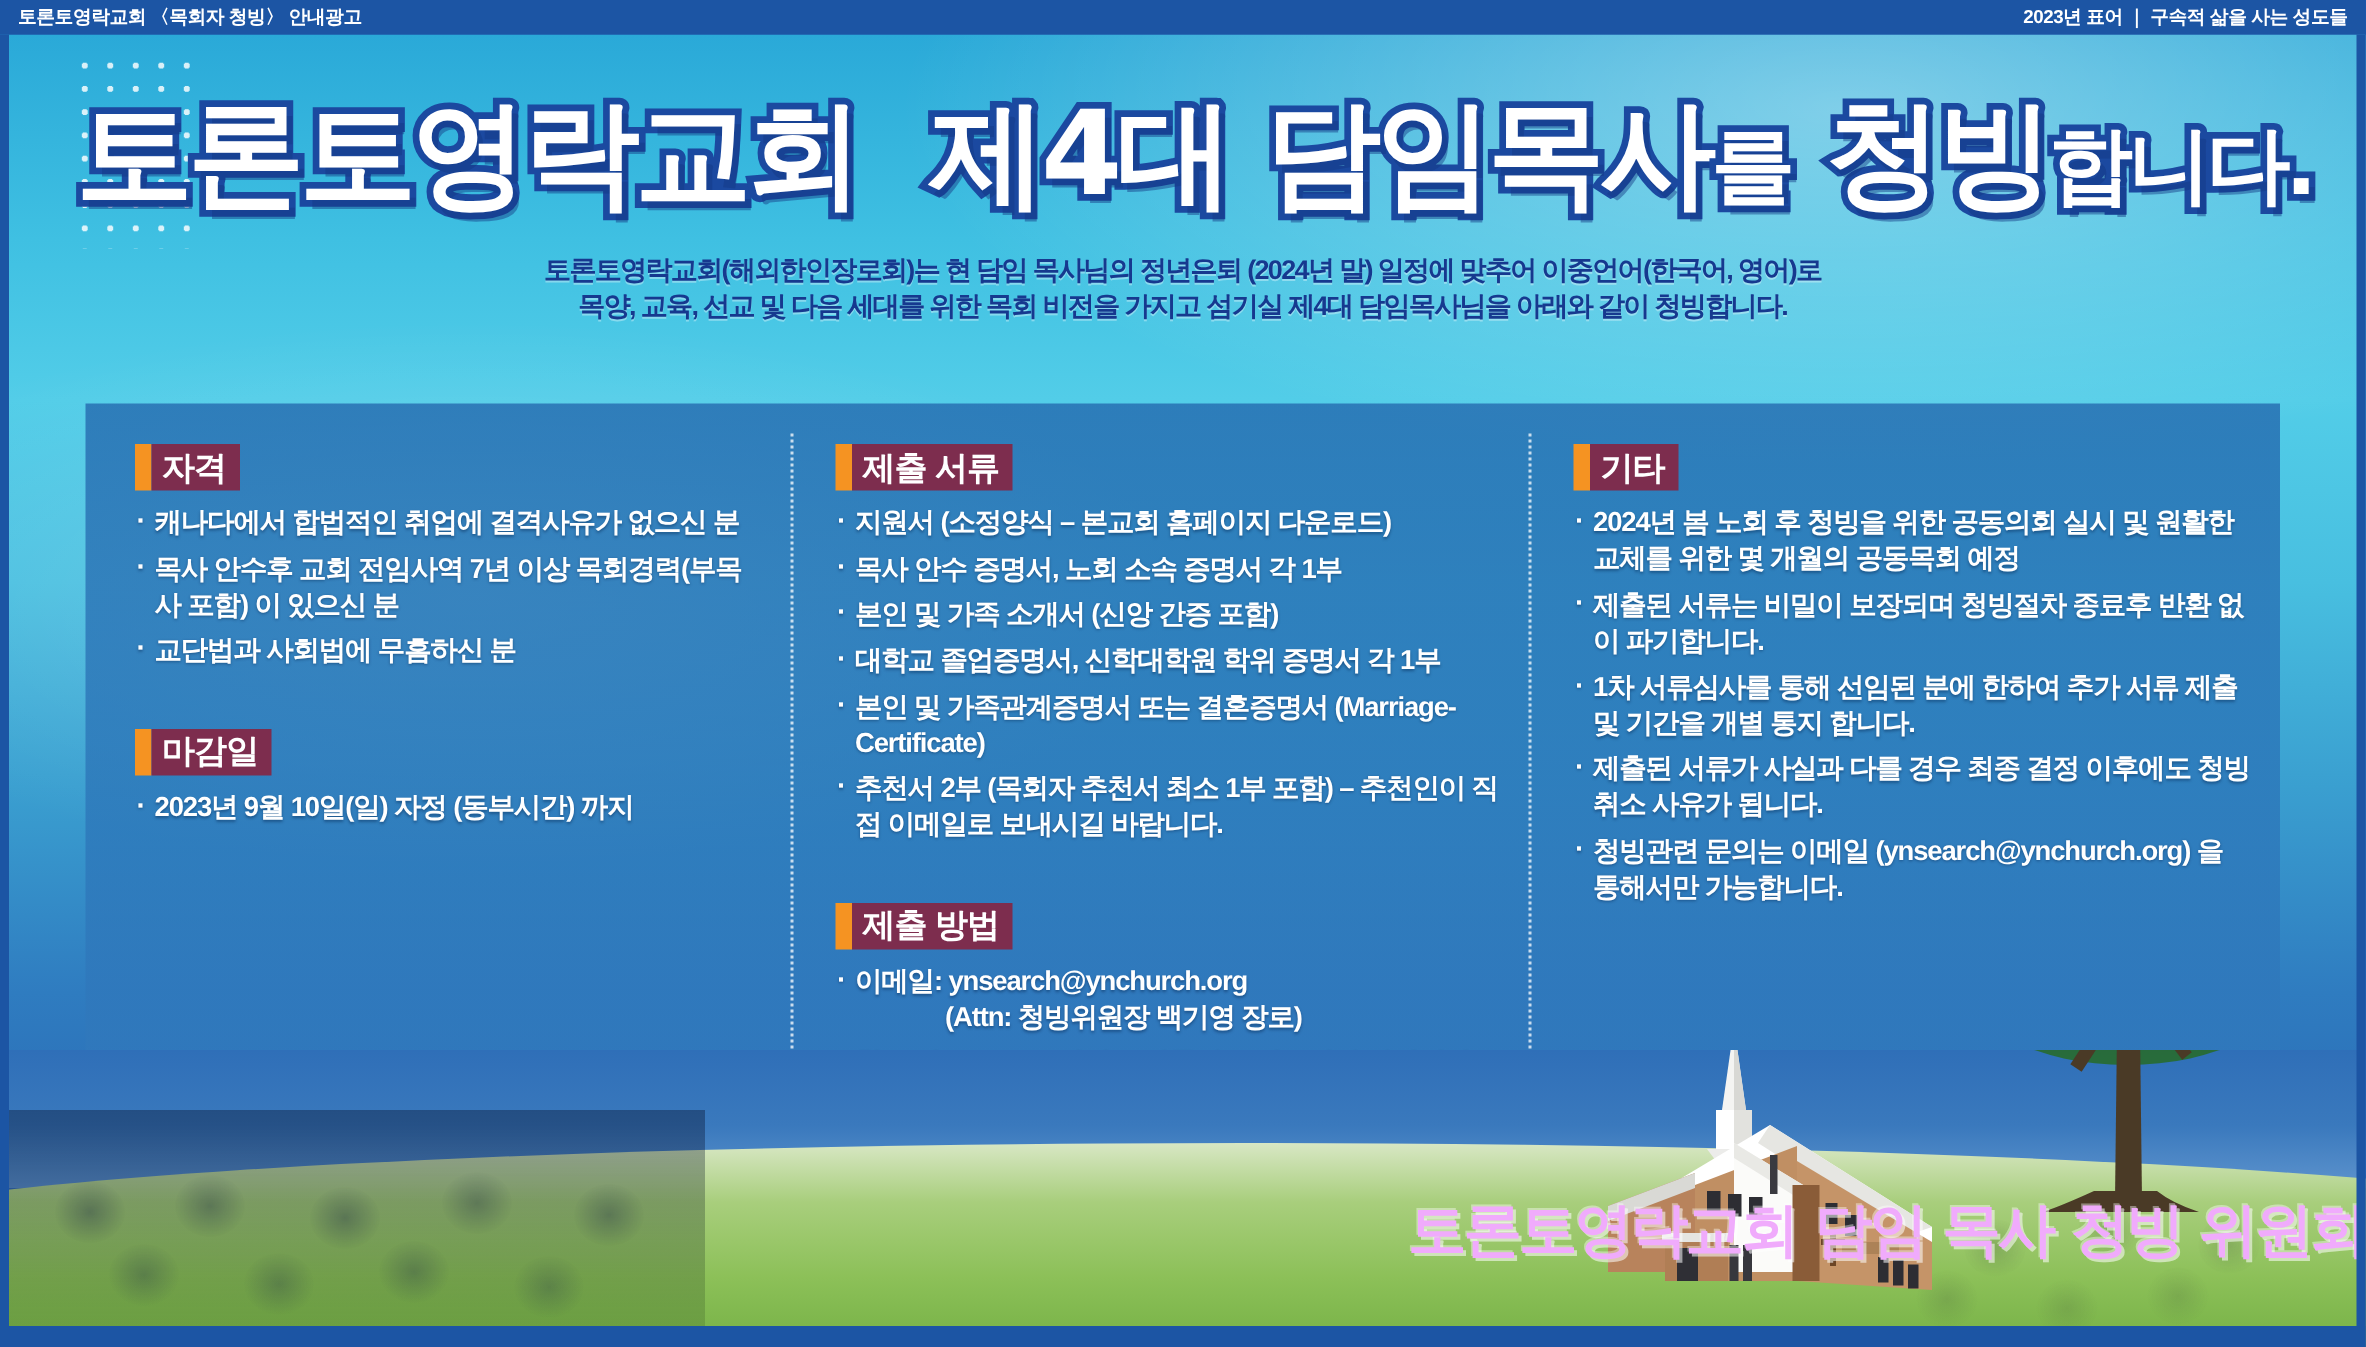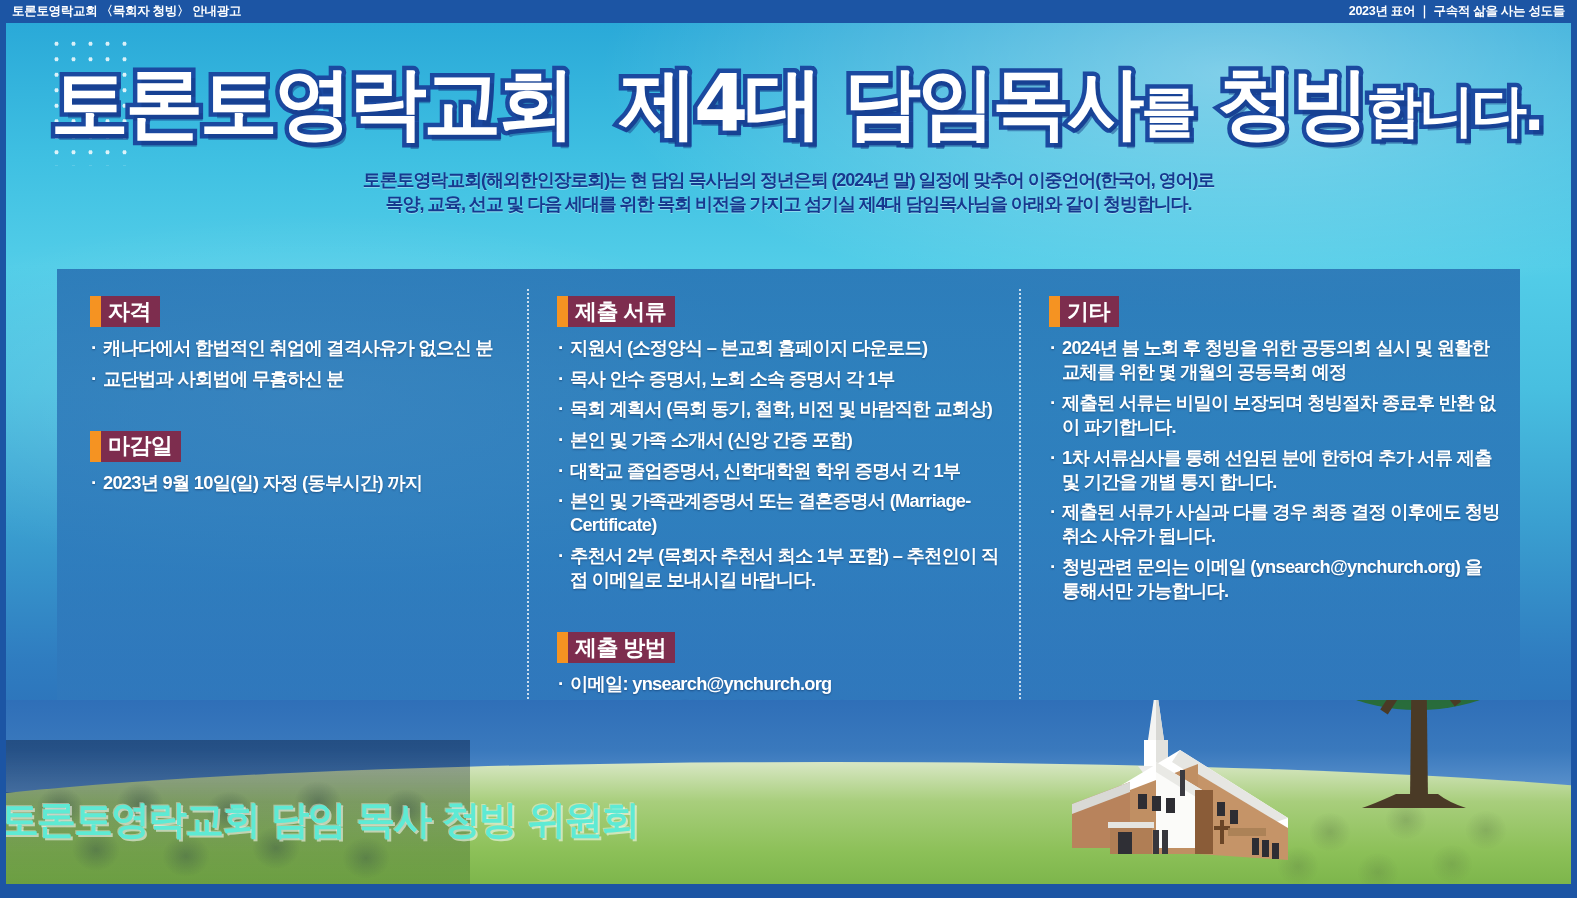--- a/index.html
+++ b/index.html
@@ -174,24 +174,24 @@
   }
 
   
   .tree{position:absolute;left:1268px;top:-400px;width:300px;height:560px;z-index:4;}
 
   
   .church{position:absolute;left:1052px;top:-22px;width:330px;height:200px;z-index:5;}
 
   
   .footer-text{
-    position:absolute;left:0;top:793px;width:1577px;text-align:left;z-index:22;
+    position:absolute;left:0;top:793px;width:1577px;text-align:right;z-index:22;
     font-family:"DejaVu Sans","Liberation Sans",sans-serif;
     font-size:39px;font-weight:900;letter-spacing:-2px;
-    color:#5eead4;
+    color:#f0abfc;
     text-shadow:2px 2px 0 rgba(255,255,255,.55), -1px -1px 0 rgba(255,255,255,.4);
     white-space:nowrap;
   }
 </style>
 </head>
 <body>
 
 <div class="poster">
 
   <div class="topbar">
@@ -219,20 +219,21 @@
     <div class="vdiv vdiv-a"></div>
     <div class="vdiv vdiv-b"></div>
 
     <div class="col col-1">
       <div class="badge">
         <span class="bar"></span>
         <span class="lbl">자격</span>
       </div>
       <ul class="blist">
         <li>캐나다에서 합법적인 취업에 결격사유가 없으신 분</li>
+        <li>목사 안수후 교회 전임사역 7년 이상 목회경력(부목사 포함) 이 있으신 분</li>
         <li>교단법과 사회법에 무흠하신 분</li>
       </ul>
 
       <div class="gap-block">
         <div class="badge">
           <span class="bar"></span>
           <span class="lbl">마감일</span>
         </div>
         <ul class="blist">
           <li>2023년 9월 10일(일) 자정 (동부시간) 까지</li>
@@ -241,21 +242,20 @@
     </div>
 
     <div class="col col-2">
       <div class="badge">
         <span class="bar"></span>
         <span class="lbl">제출 서류</span>
       </div>
       <ul class="blist">
         <li>지원서 (소정양식 – 본교회 홈페이지 다운로드)</li>
         <li>목사 안수 증명서, 노회 소속 증명서 각 1부</li>
-        <li>목회 계획서 (목회 동기, 철학, 비전 및 바람직한 교회상)</li>
         <li>본인 및 가족 소개서 (신앙 간증 포함)</li>
         <li>대학교 졸업증명서, 신학대학원 학위 증명서 각 1부</li>
         <li>본인 및 가족관계증명서 또는 결혼증명서 (Marriage-Certificate)</li>
         <li>추천서 2부 (목회자 추천서 최소 1부 포함) – 추천인이 직접 이메일로 보내시길 바랍니다.</li>
       </ul>
 
       <div class="gap-block">
         <div class="badge">
           <span class="bar"></span>
           <span class="lbl">제출 방법</span>

